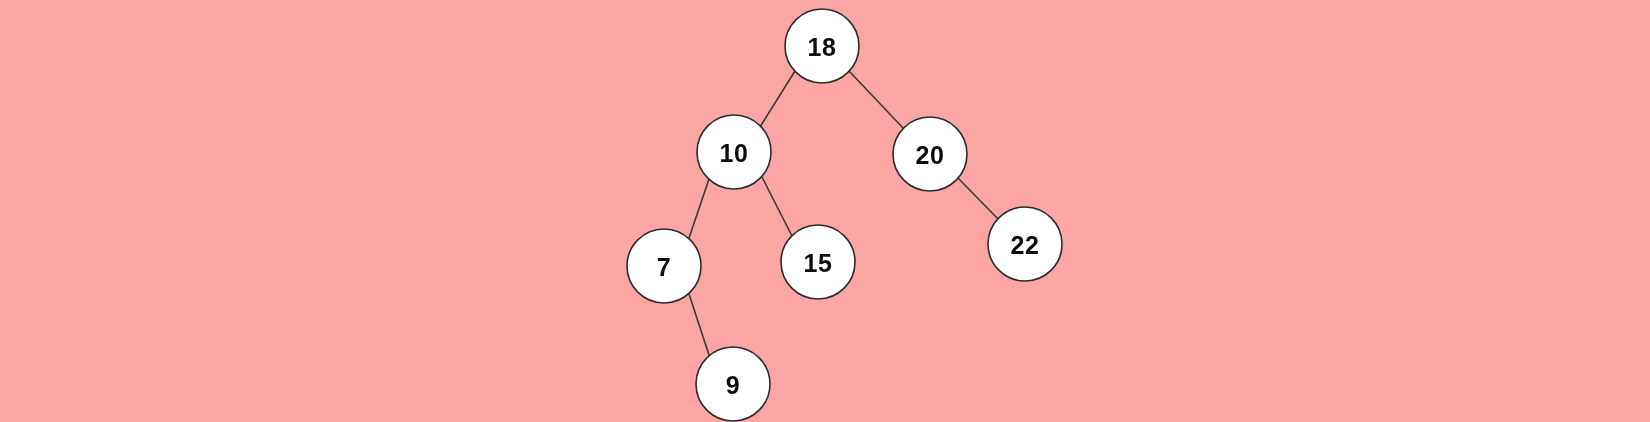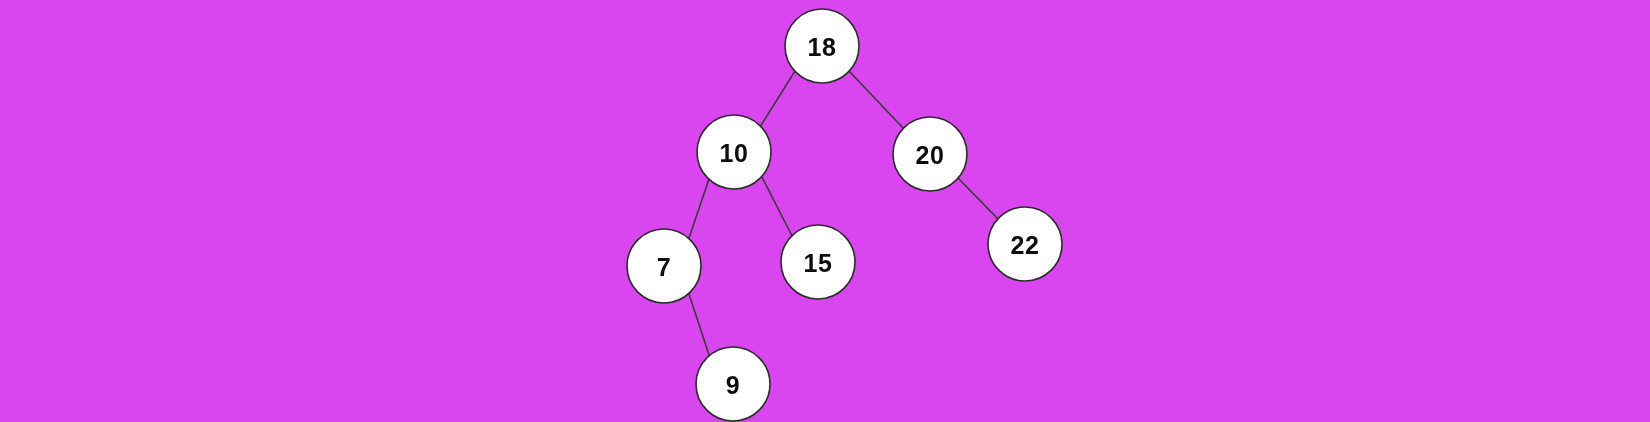--- a/index.html
+++ b/index.html
@@ -10,21 +10,21 @@
   body {
     width: 1650px;
     height: 422px;
     overflow: hidden;
     font-family: "Liberation Sans", sans-serif;
   }
   #canvas {
     position: relative;
     width: 1650px;
     height: 422px;
-    background: #d946ef;
+    background: #fca5a5;
   }
   #tree-svg {
     position: absolute;
     left: 0;
     top: 0;
     width: 1650px;
     height: 422px;
     display: block;
   }
   .edge-line {

